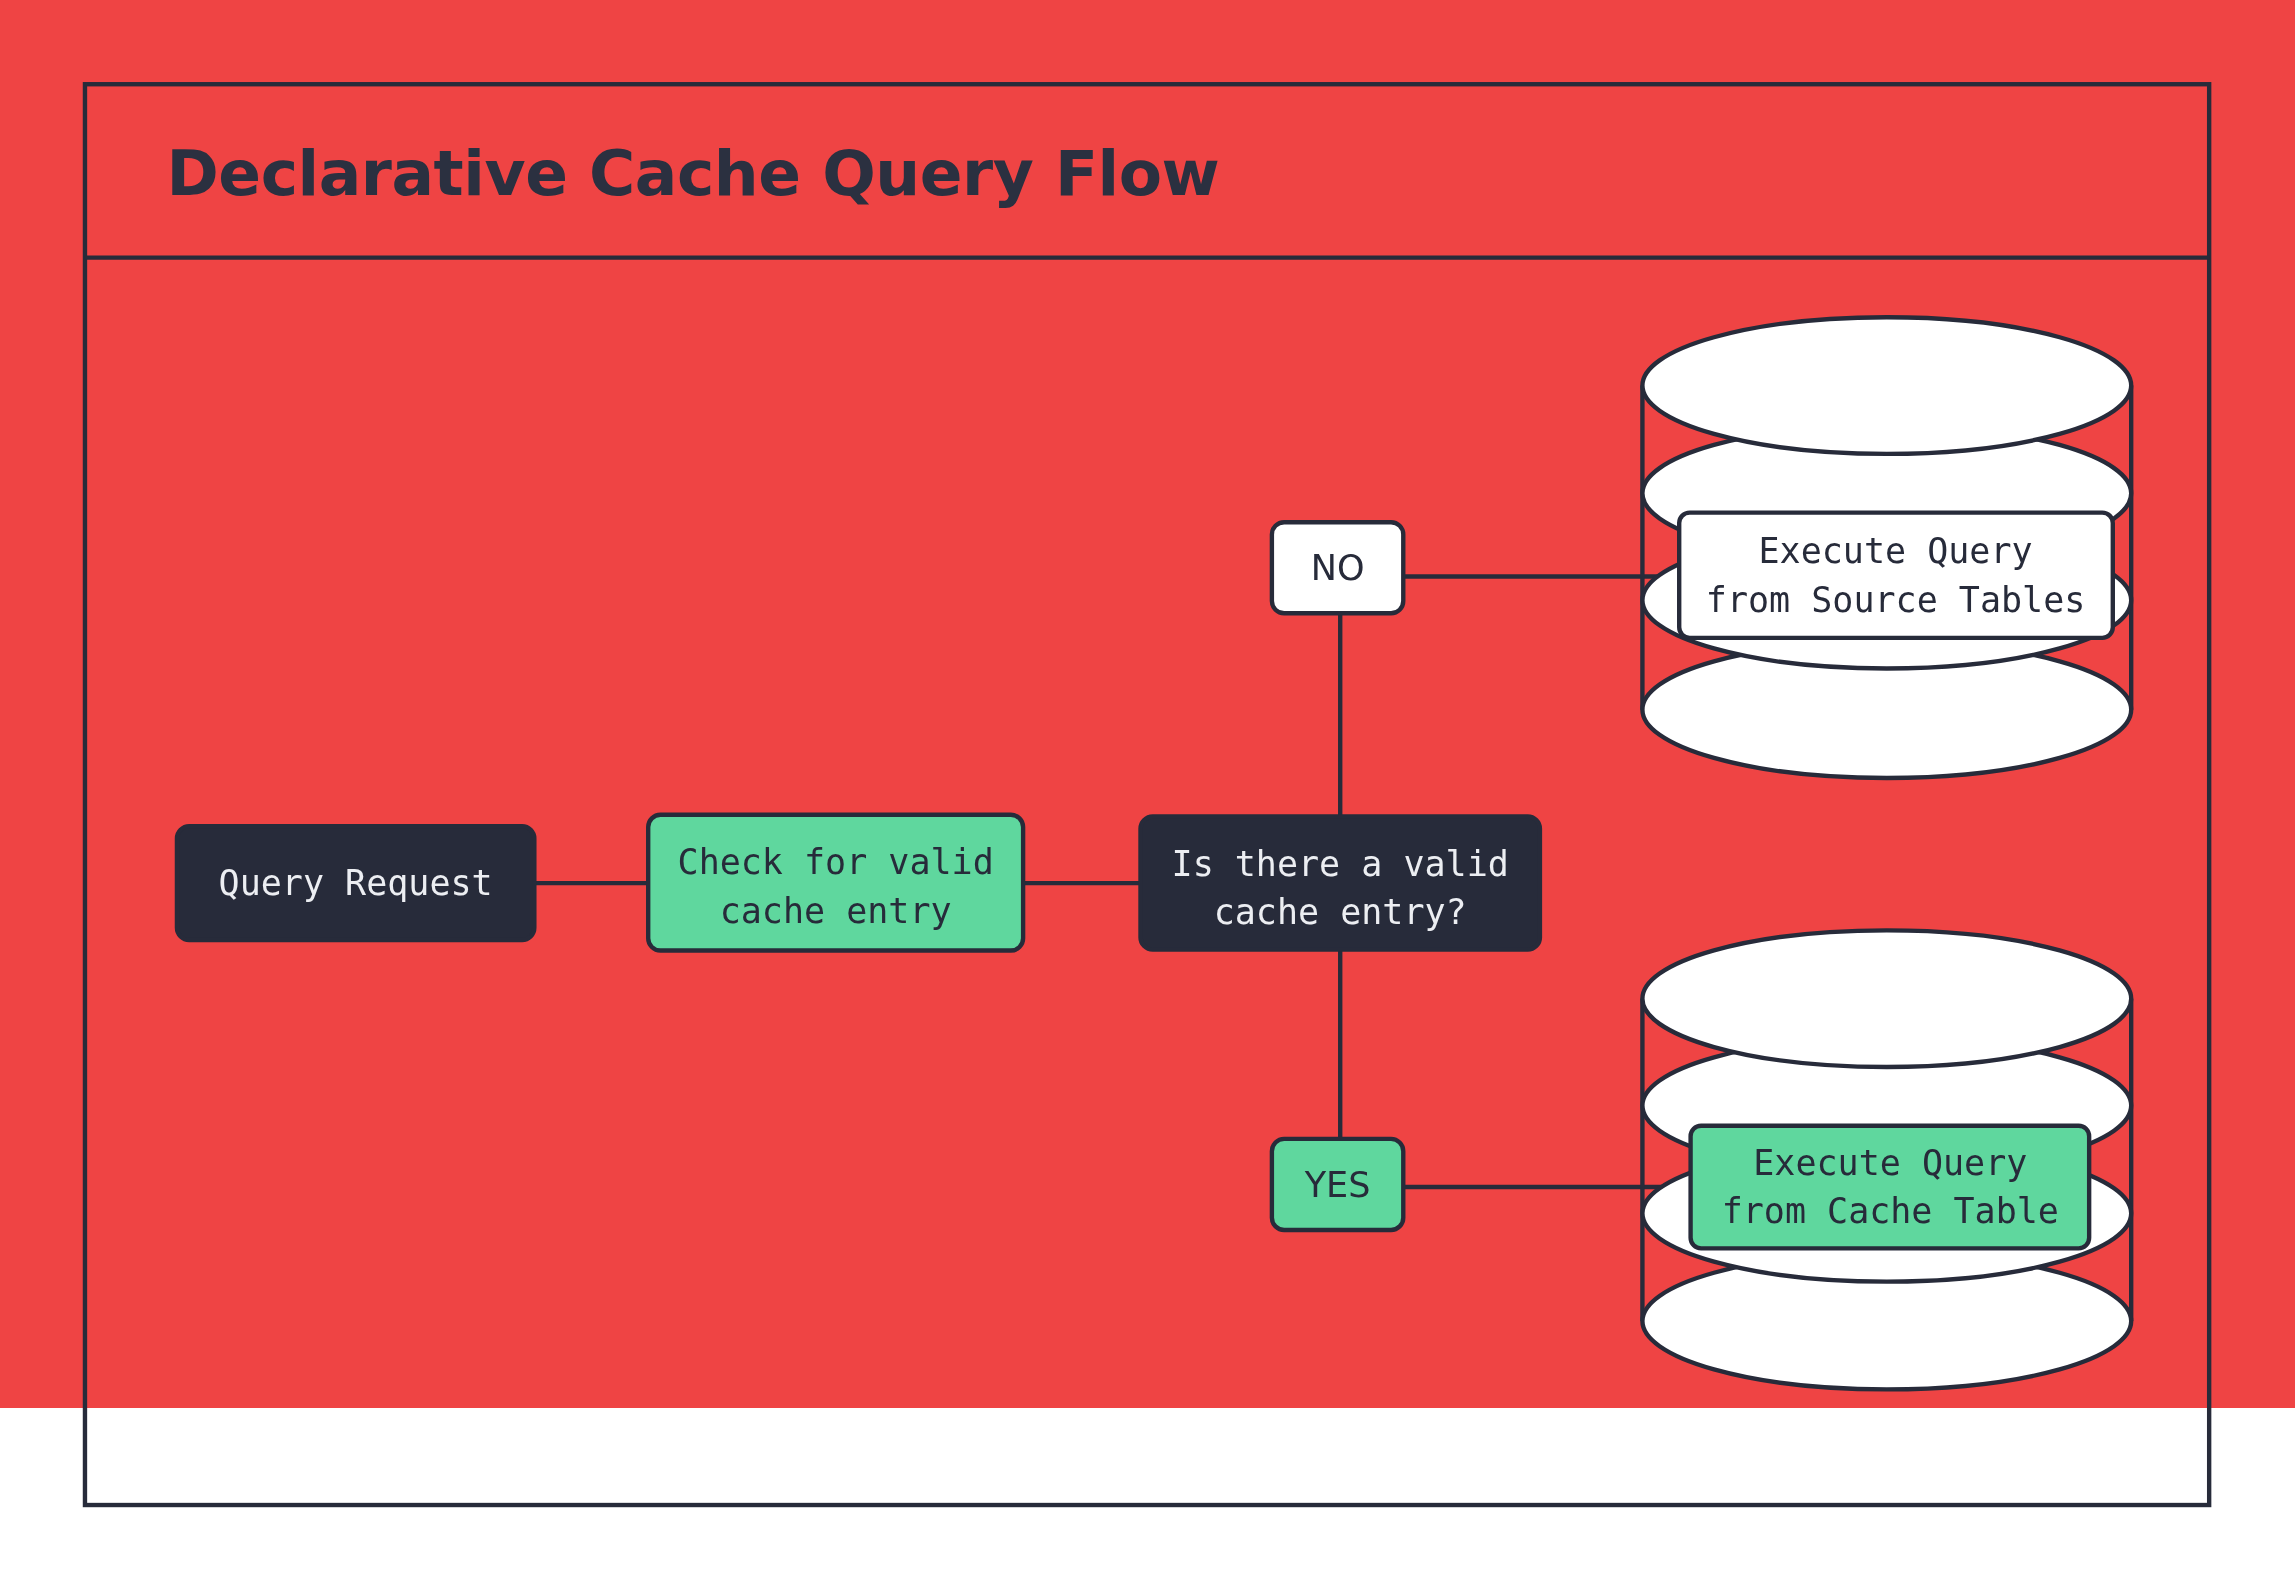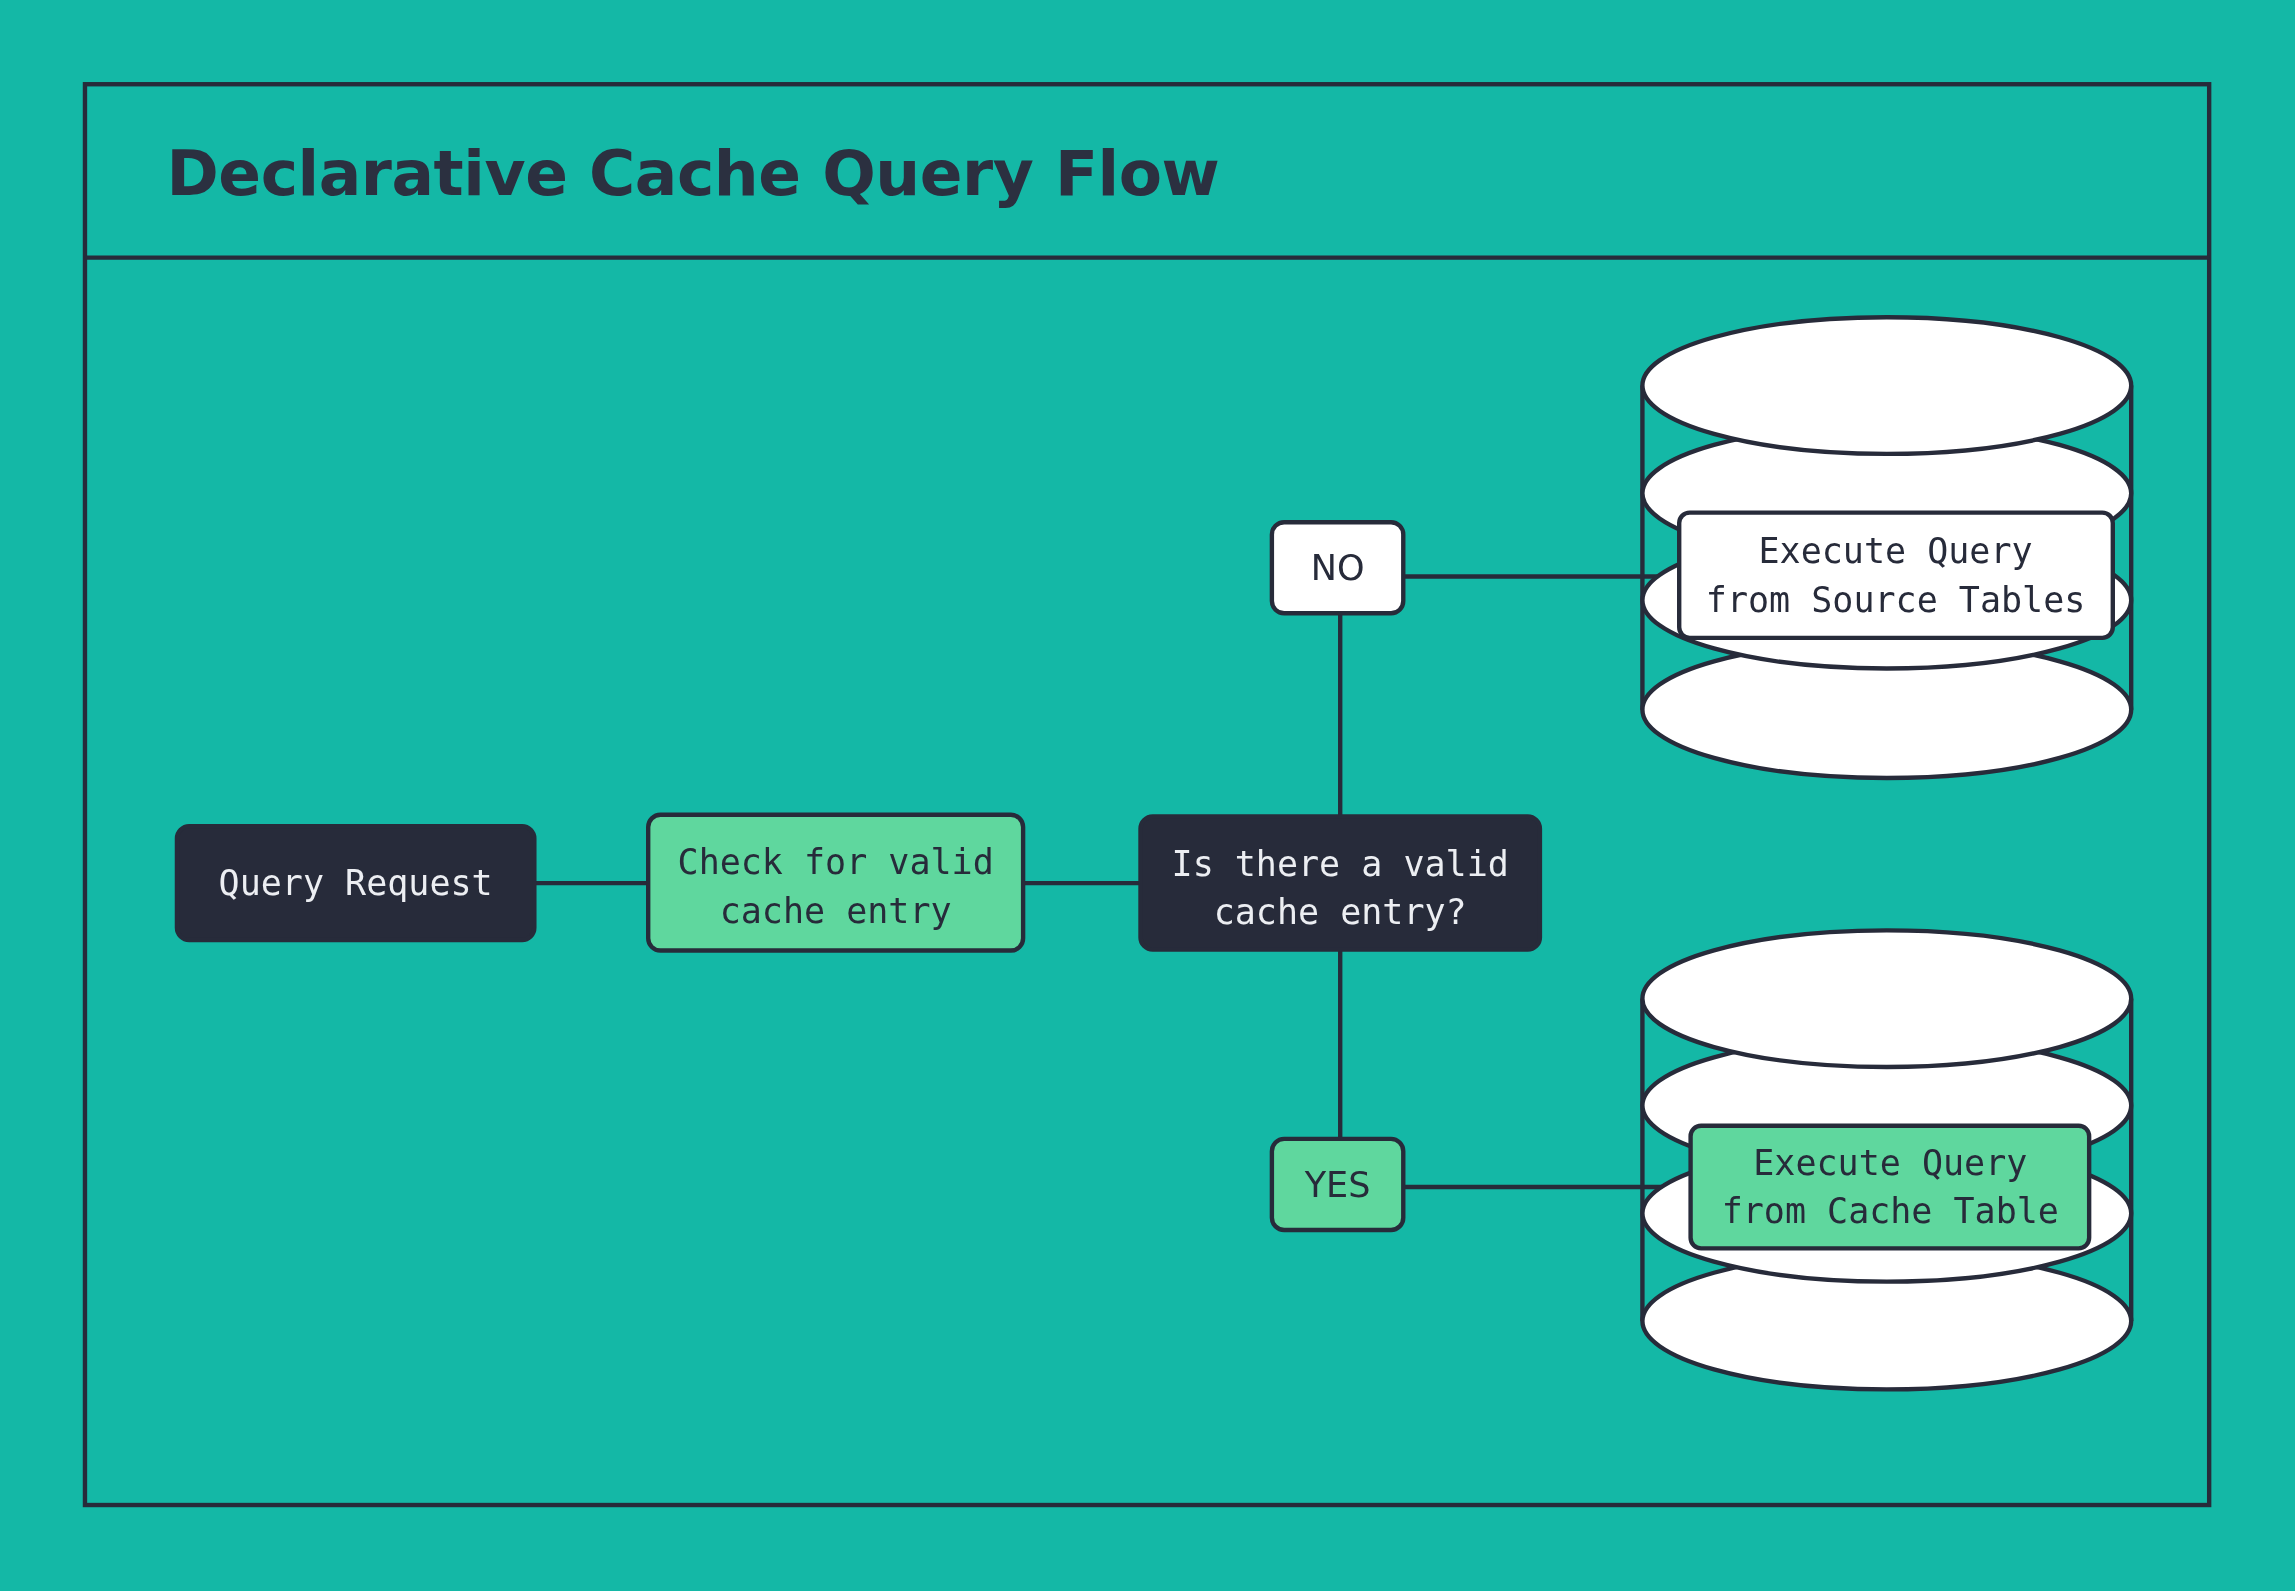--- a/index.html
+++ b/index.html
@@ -9,22 +9,22 @@
   }
   body {
     width: 2295px;
     height: 1591px;
     font-family: "Liberation Sans", sans-serif;
     overflow: hidden;
   }
   #diagram-root {
     position: relative;
     width: 2295px;
-    height: 1591px;
-    background: #14b8a6;
+    height: 1408px;
+    background: #ef4444;
     text-decoration: underline;
   }
   svg.diagram-canvas {
     display: block;
     width: 2295px;
     height: 1591px;
   }
   .frame-rect {
     fill: none;
     stroke: #272b3a;

